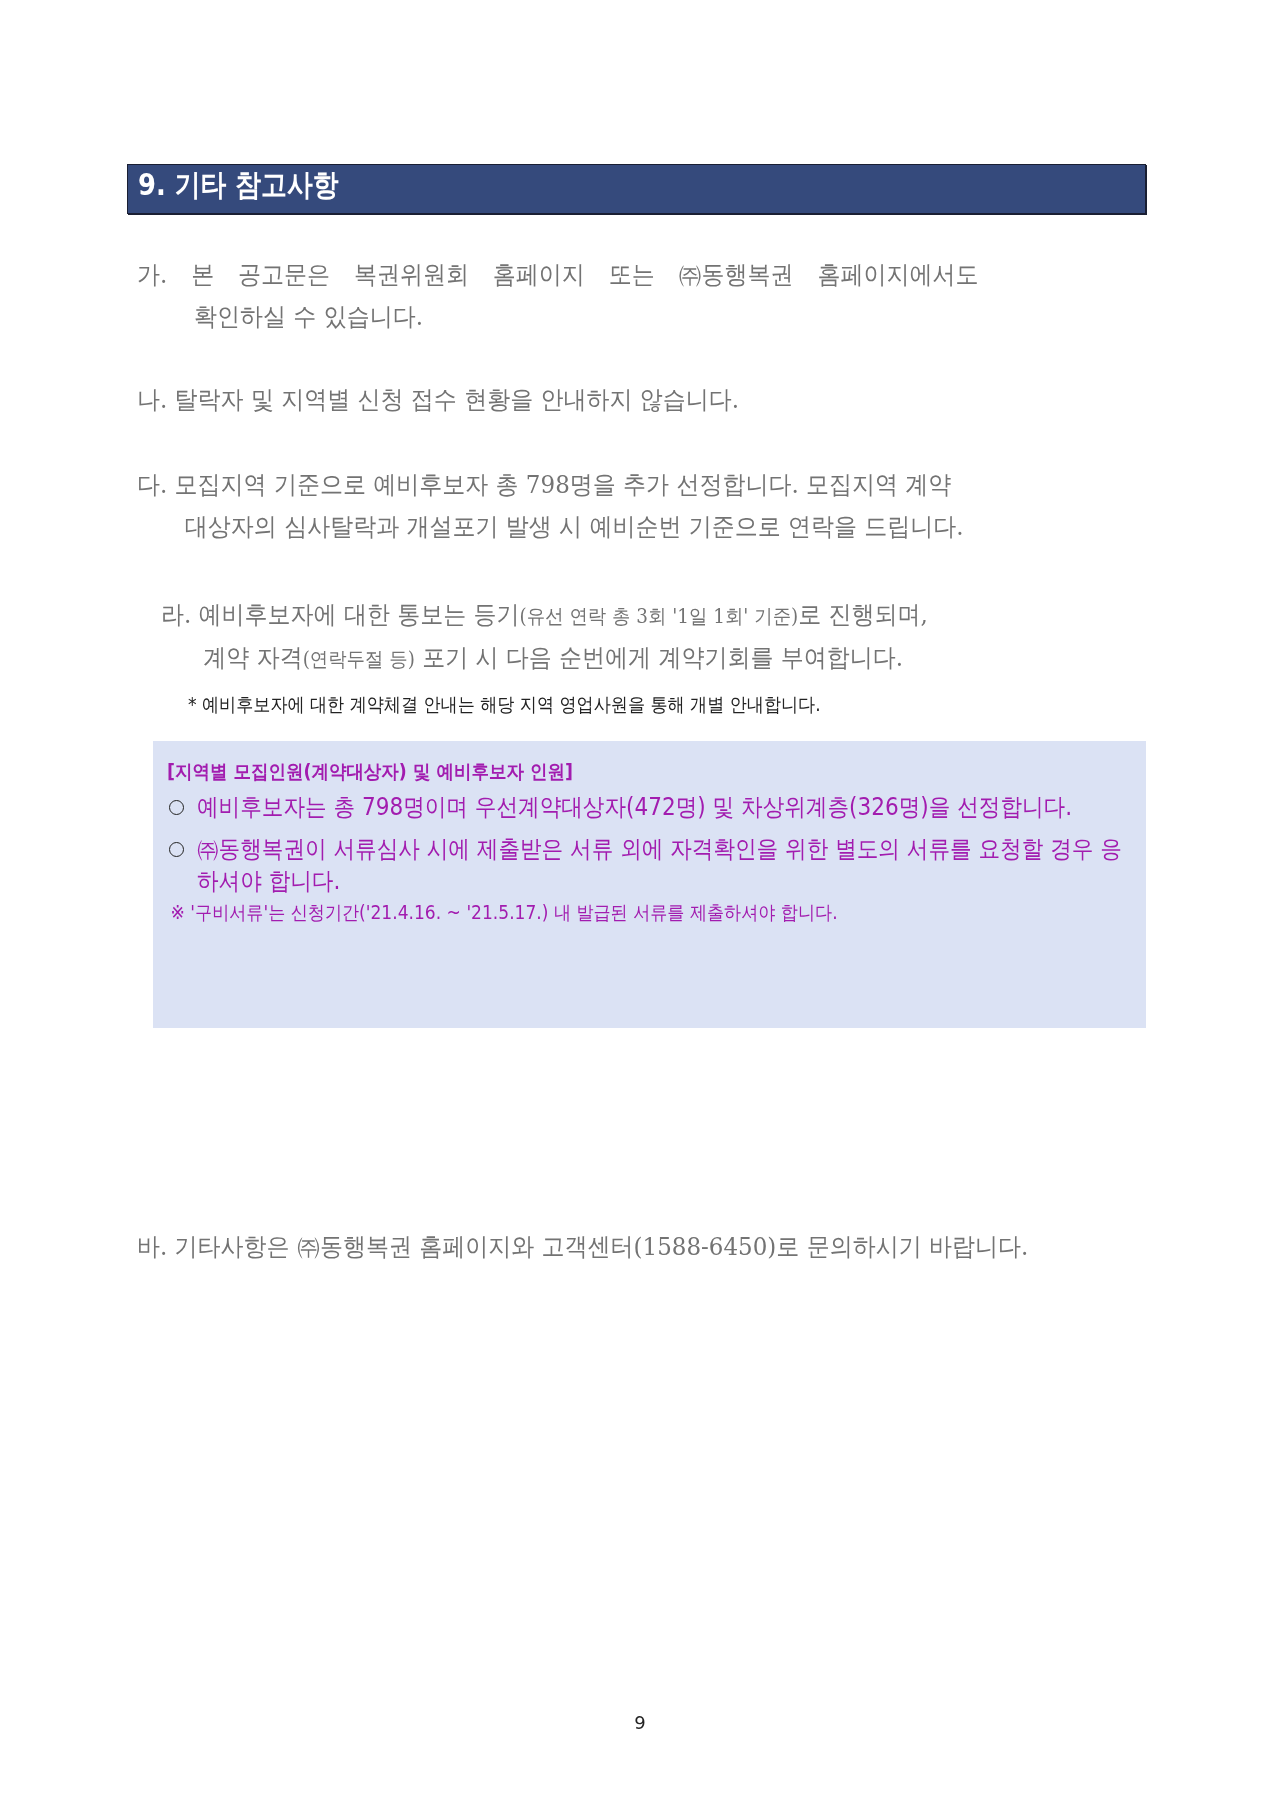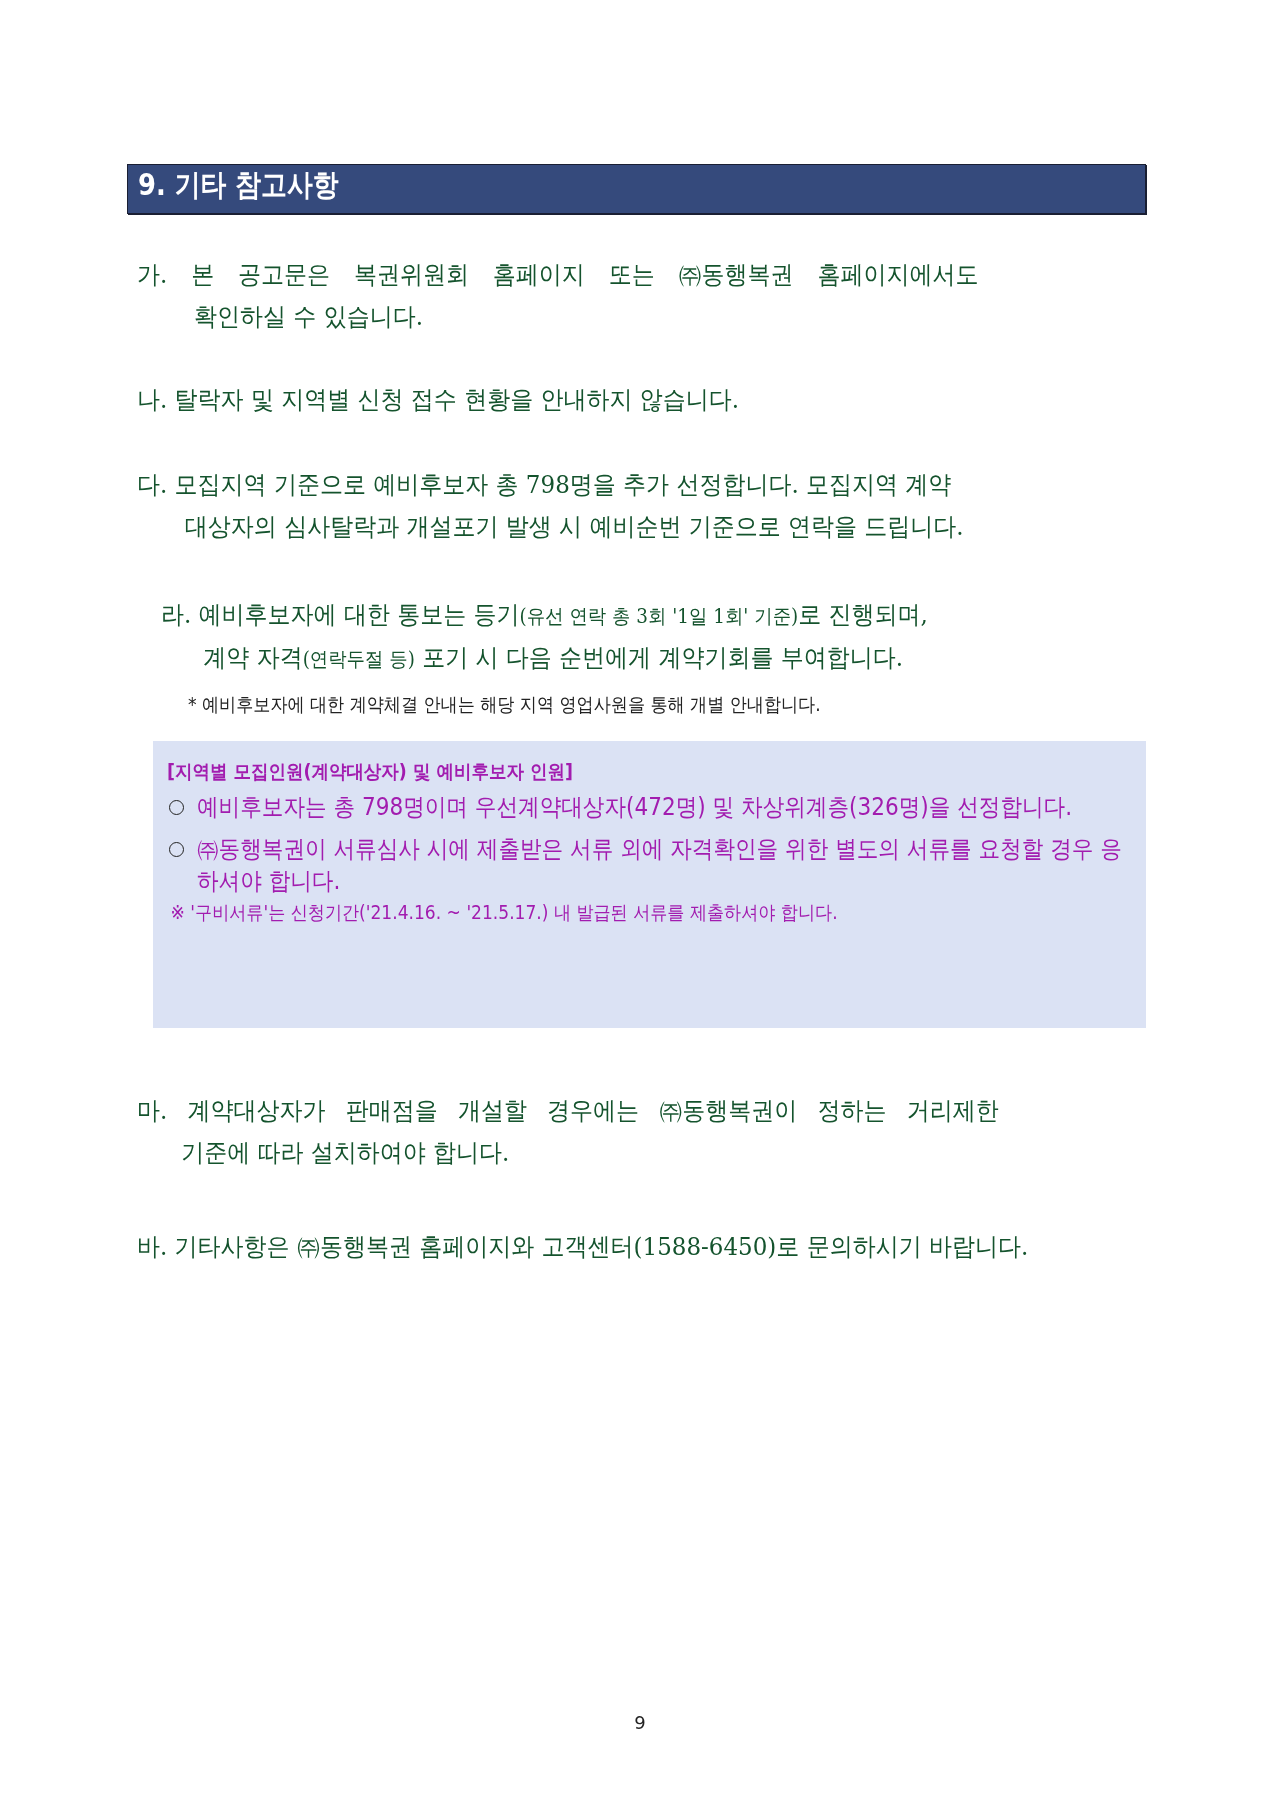--- a/index.html
+++ b/index.html
@@ -44,21 +44,21 @@
       transform-origin: left center;
       display: inline-block;
     }
     .item {
       position: absolute;
       left: 137px;
       width: 1023px;
       font-family: "DejaVu Serif", "Liberation Serif", serif;
       font-size: 25px;
       line-height: 42px;
-      color: #14532d;
+      color: #737373;
     }
     .item .line {
       display: block;
       white-space: nowrap;
     }
     .item .indent {
       padding-left: 48px;
     }
     .item .small {
       font-size: 20px;
@@ -188,23 +188,19 @@
       <span class="circle"></span>
       <span class="txt">
         <span>㈜동행복권이 서류심사 시에 제출받은 서류 외에 자격확인을 위한 별도의 서류를 요청할 경우 응</span>
         <span>하셔야 합니다.</span>
       </span>
     </div>
 
     <div class="info-remark">※ '구비서류'는 신청기간('21.4.16. ~ '21.5.17.) 내 발급된 서류를 제출하셔야 합니다.</div>
   </div>
 
-  <div class="item" style="top:1090px;">
-    <span class="line sq" style="word-spacing:14px;">마.  계약대상자가  판매점을  개설할  경우에는  ㈜동행복권이  정하는  거리제한</span>
-    <span class="line sq" style="padding-left:48px;">기준에 따라 설치하여야 합니다.</span>
-  </div>
 
   <div class="item" style="top:1226px;">
     <span class="line sq">바. 기타사항은 ㈜동행복권 홈페이지와 고객센터(1588-6450)로 문의하시기 바랍니다.</span>
   </div>
 
   <div class="page-number">9</div>
 </div>
 
 </body></html>

